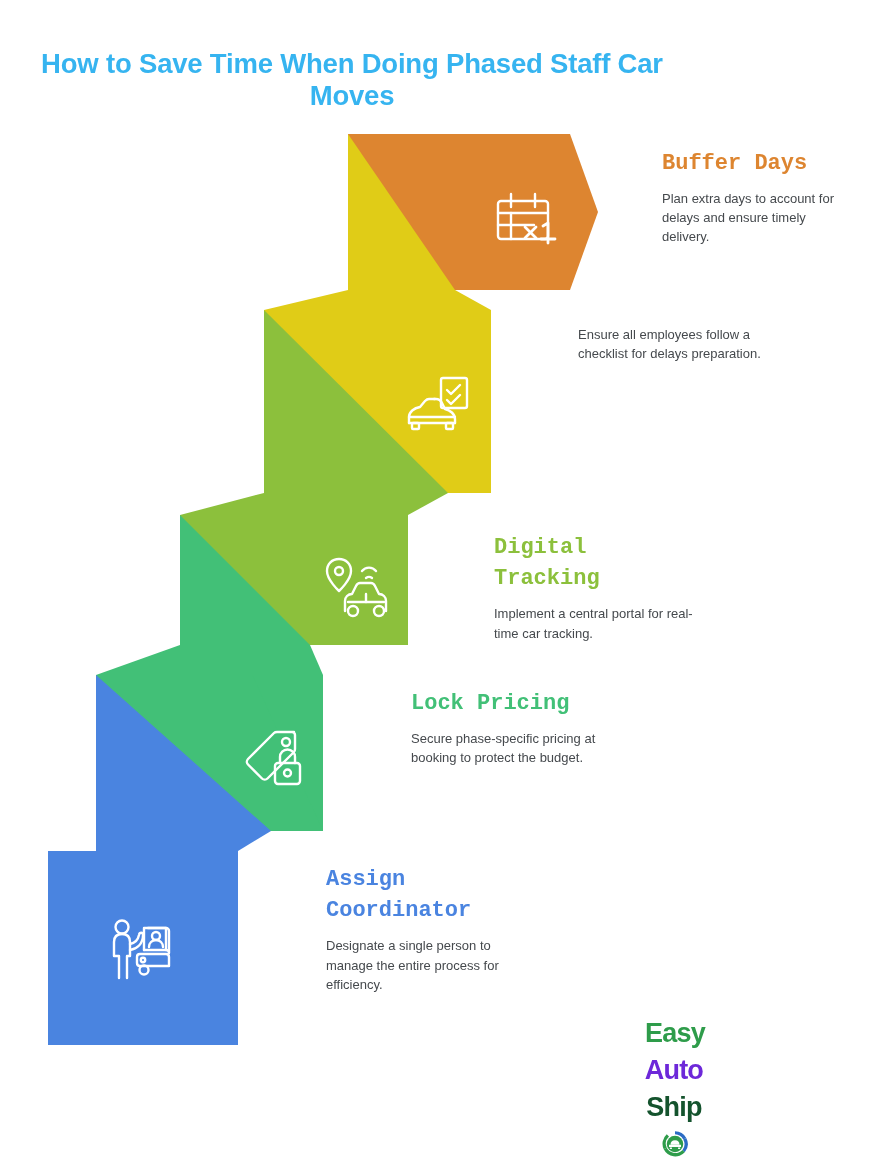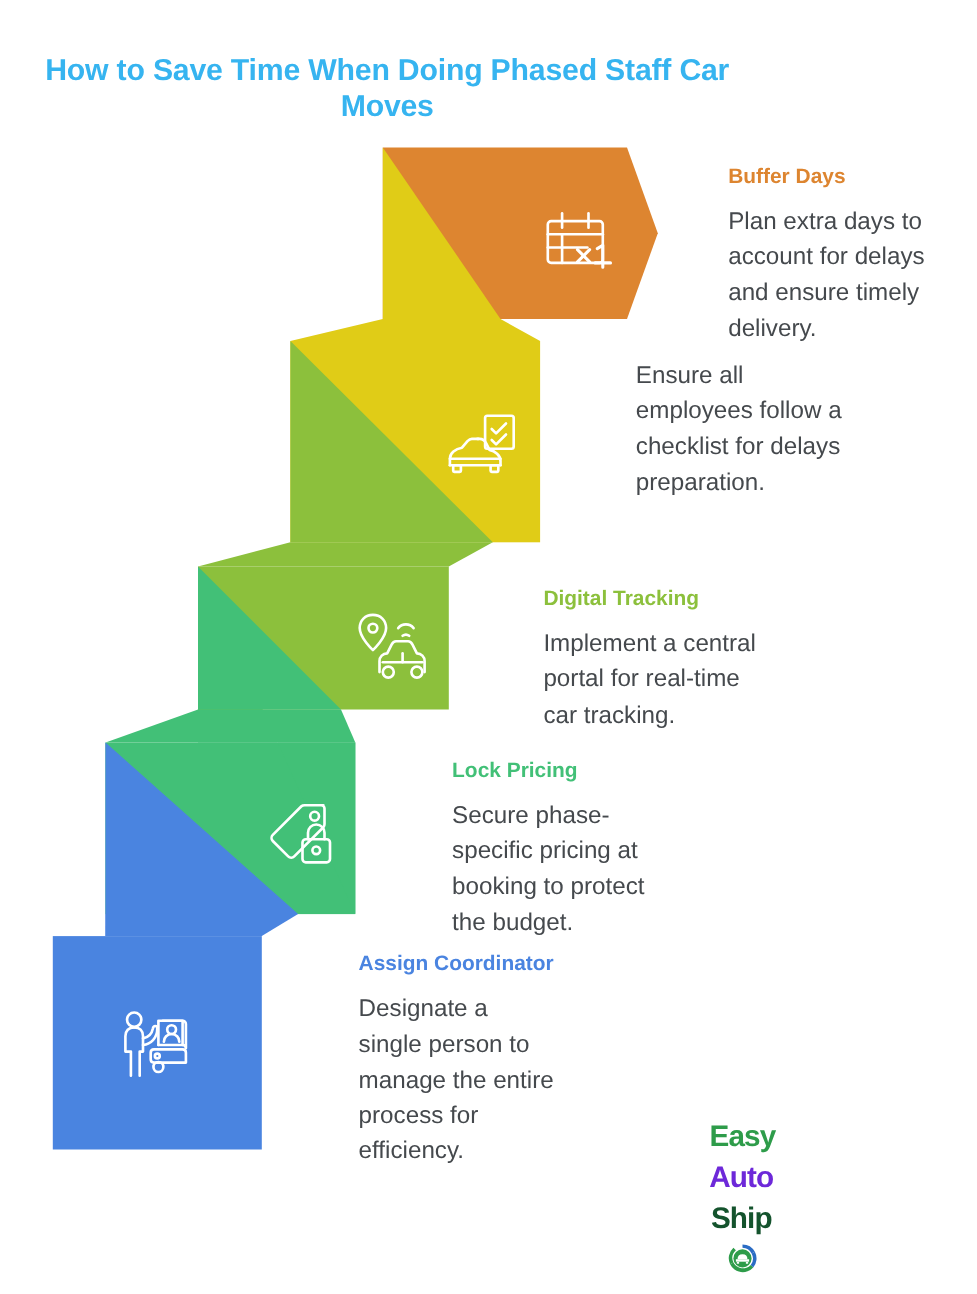--- a/index.html
+++ b/index.html
@@ -56,28 +56,28 @@
     width: 100%;
     height: 100%;
     display: block;
   }
 
   
   .step-text {
     position: absolute;
   }
   .step-heading {
-    font-size: 19px;
+    font-size: 22px;
     font-weight: bold;
     line-height: 1.42;
     margin: 0 0 10px 0;
-    font-family: Liberation Sans, sans-serif;
+    font-family: Liberation Mono, monospace;
   }
   .step-desc {
-    font-size: 22px;
+    font-size: 13px;
     line-height: 1.47;
     color: #45494D;
     margin: 0;
     font-family: "Liberation Sans", sans-serif;
   }
 
   
   #text-1 { left: 662px; top: 148px; width: 190px; }
   #text-2 { left: 578px; top: 325px; width: 190px; }
   #text-3 { left: 494px; top: 532px; width: 200px; }

